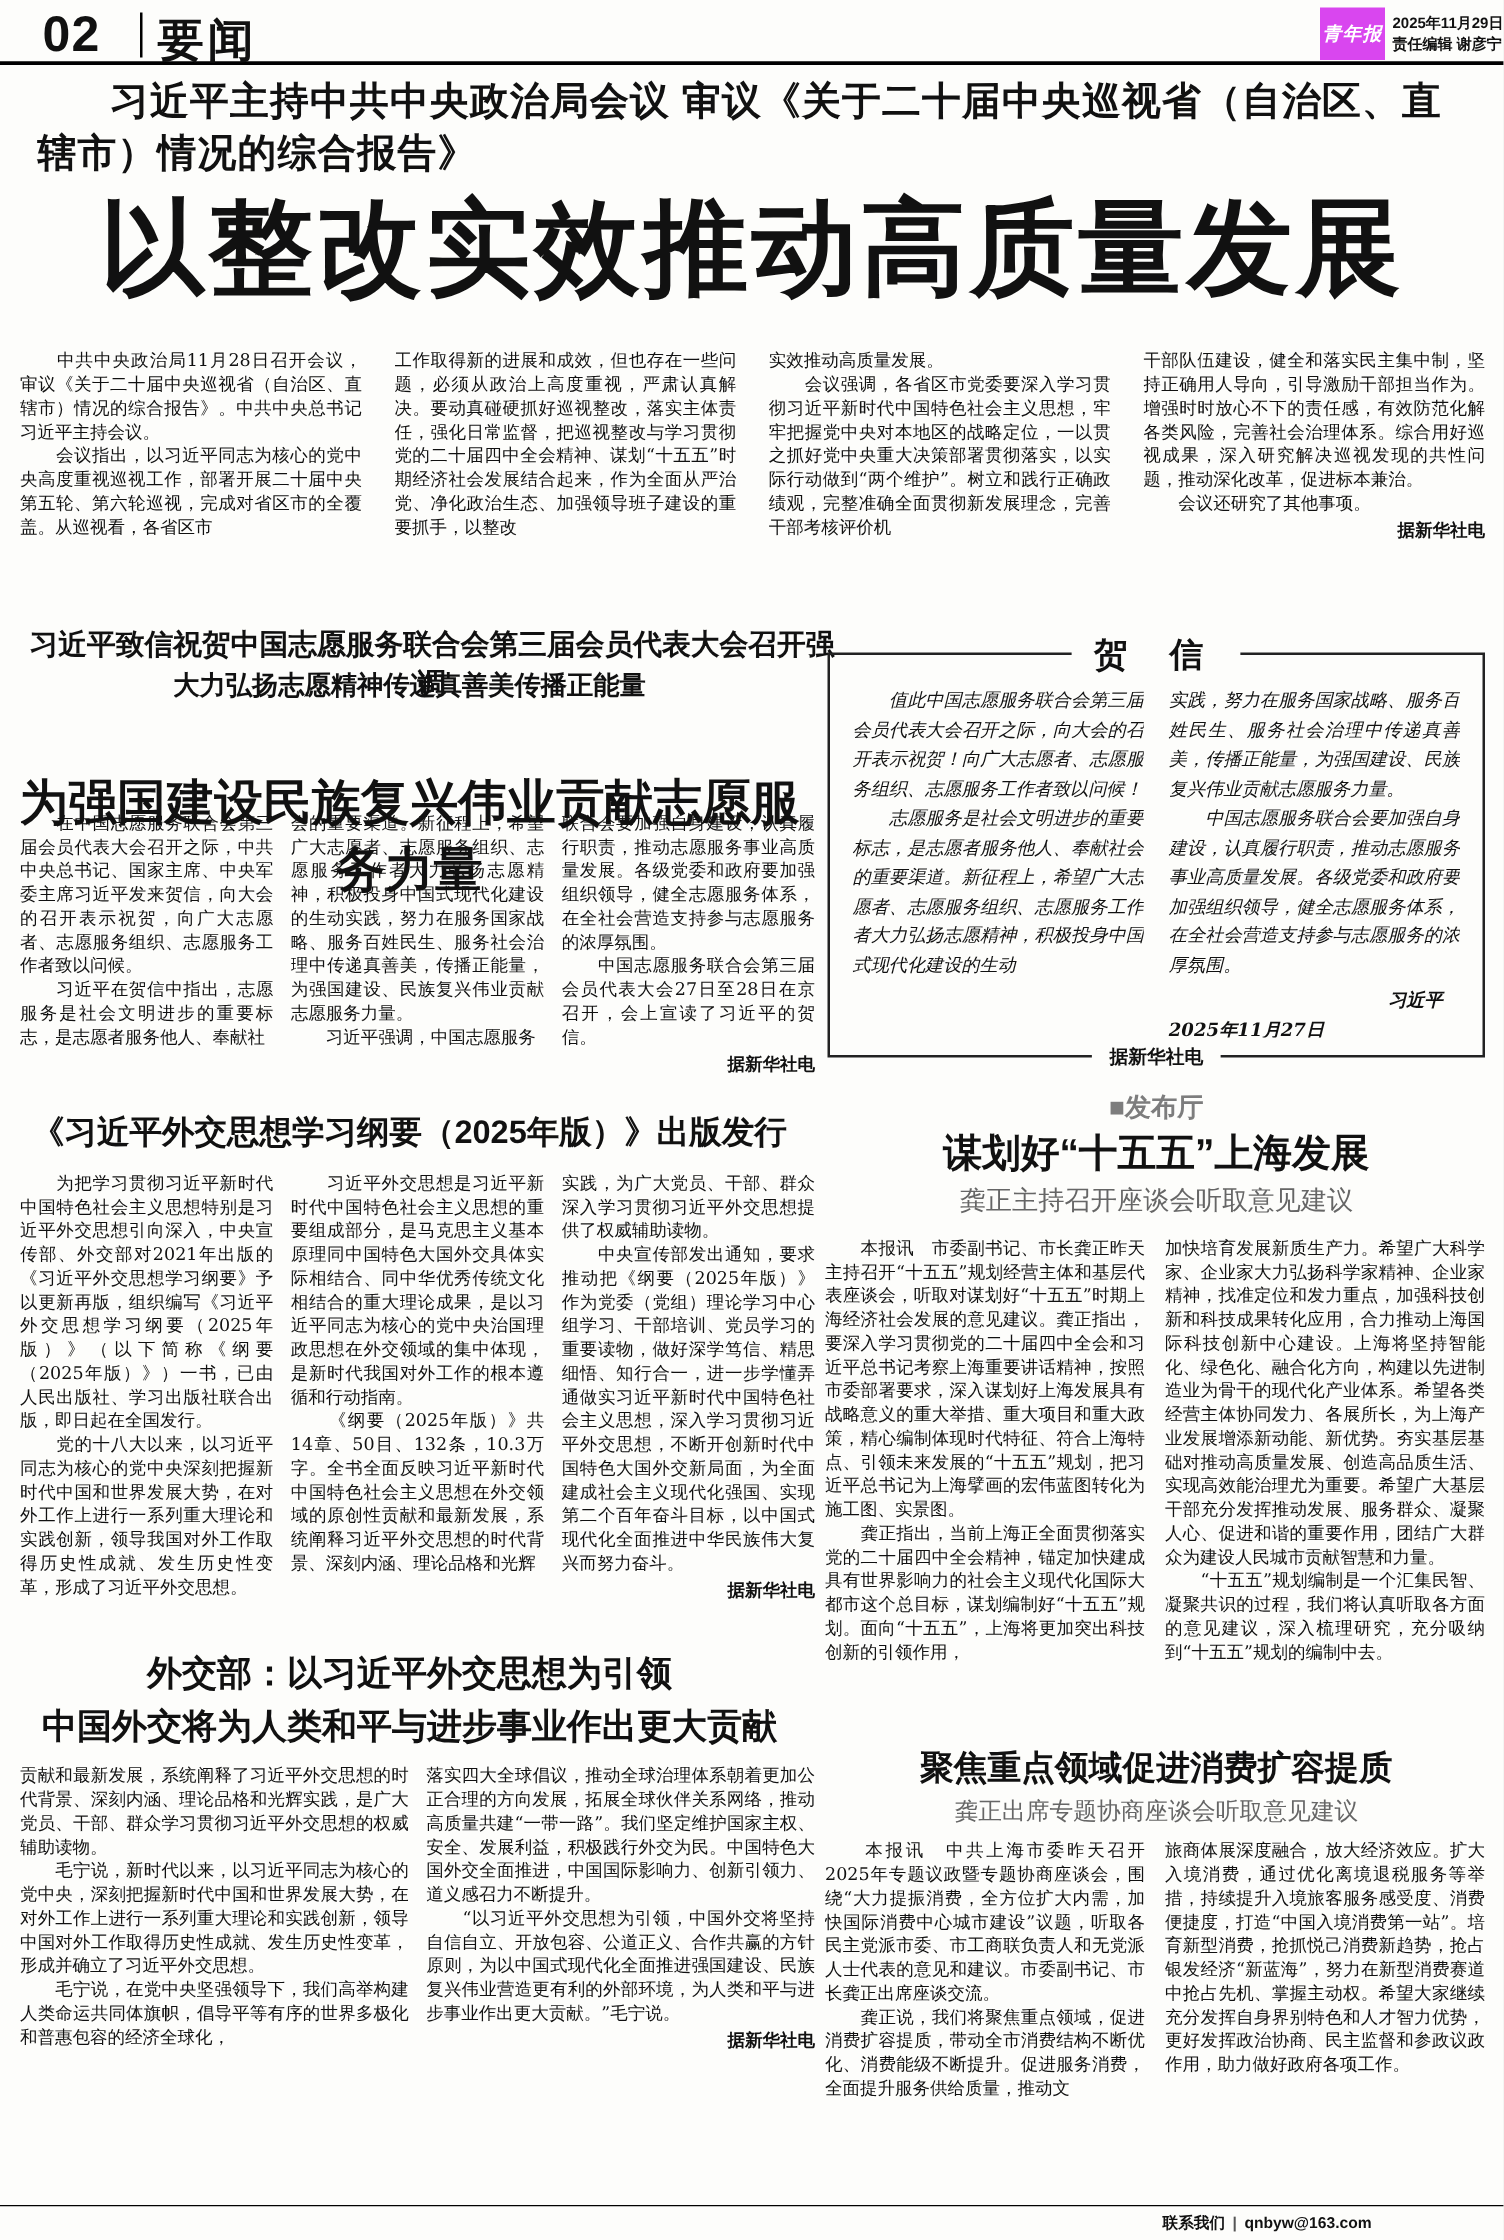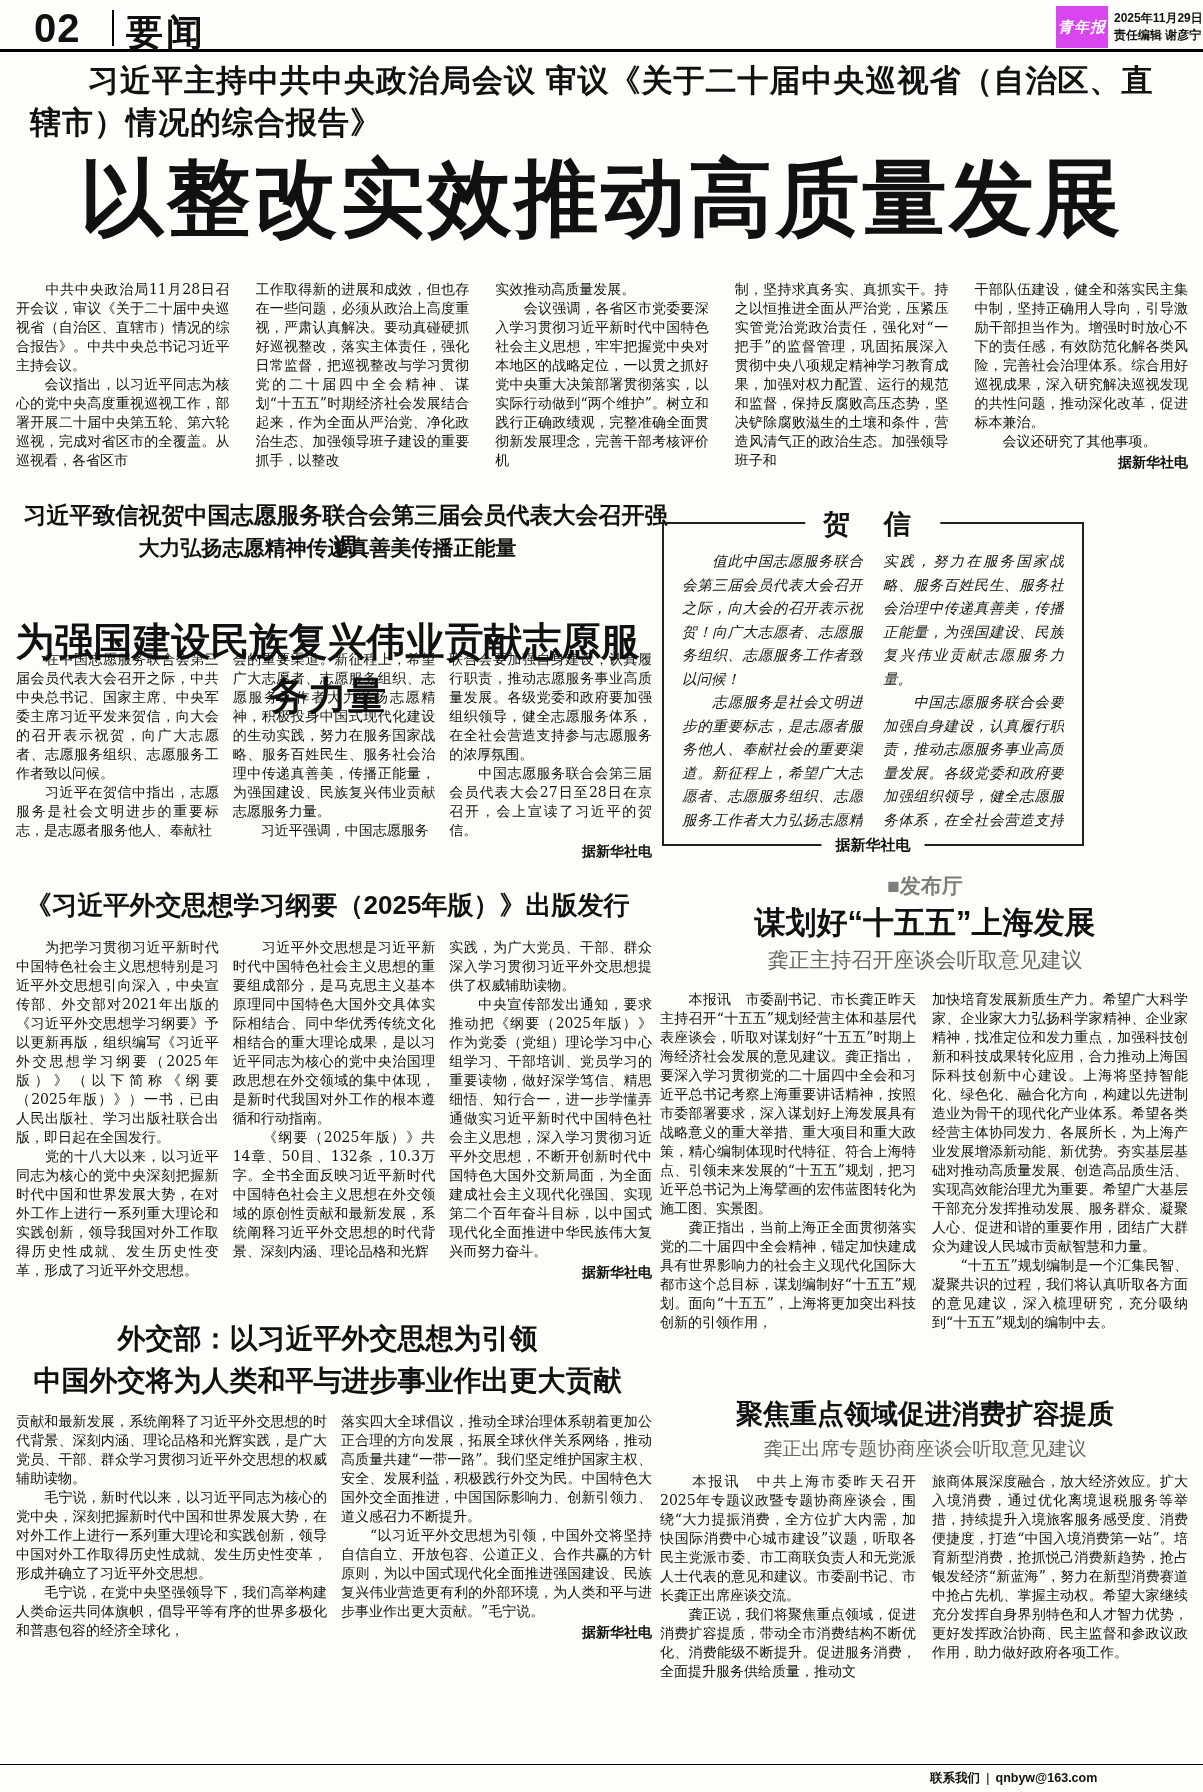--- a/index.html
+++ b/index.html
@@ -34,21 +34,21 @@
 
   
   .vol-kicker { position:absolute; top:500px; left:0; width:655px; text-align:center;
                 font-size:23px; font-weight:700;margin-left:18px; }
   .vol-t1 { position:absolute; top:534px; left:0; width:655px; text-align:center; font-size:21px; font-weight:900; }
   .vol-t2 { position:absolute; top:582px; left:0; width:655px; text-align:center; font-size:39px; font-weight:900;margin-top:33px; }
   .vol-body { top:650px; left:16px; width:636px; height:224px; gap:14px; }
   .vol-body .col { flex:1; }
 
   
-  .letter { position:absolute; top:522px; left:662px; width:422px; height:324px; border:2px solid #222; }
+  .letter { position:absolute; top:522px; left:662px; width:526px; height:324px; border:2px solid #222; }
   .letter-title { position:absolute; top:-18px; left:50%; transform:translateX(-50%); background:#fdfdfb;
                   padding:0 18px; font-size:27px; font-weight:900; letter-spacing:12px; white-space:nowrap; }
   .letter-cols { position:absolute; top:26px; left:18px; right:18px; bottom:14px; display:flex; gap:20px;
                  font-style:italic; font-size:14.5px; line-height:23.5px; text-align:justify; overflow:hidden; }
   .letter-cols .col { flex:1; }
   .letter-sig  { text-align:right; font-weight:700; padding-right:14px; margin-top:4px; }
   .letter-date { font-weight:700; padding-right:2px; }
   .letter-src  { position:absolute; bottom:-11px; left:50%; transform:translateX(-50%); background:#fdfdfb;
                  padding:0 14px; font-family:"Liberation Sans",sans-serif; font-weight:700; font-size:15px; white-space:nowrap; }
 
@@ -98,21 +98,20 @@
   </div>
 
   <div class="lead-kicker hd">习近平主持中共中央政治局会议  审议《关于二十届中央巡视省（自治区、直辖市）情况的综合报告》</div>
   <div class="lead-title hd">以整改实效推动高质量发展</div>
   <div class="cols lead-body">
     <div class="col">　　中共中央政治局11月28日召开会议，审议《关于二十届中央巡视省（自治区、直辖市）情况的综合报告》。中共中央总书记习近平主持会议。
 　　会议指出，以习近平同志为核心的党中央高度重视巡视工作，部署开展二十届中央第五轮、第六轮巡视，完成对省区市的全覆盖。从巡视看，各省区市</div>
     <div class="col">工作取得新的进展和成效，但也存在一些问题，必须从政治上高度重视，严肃认真解决。要动真碰硬抓好巡视整改，落实主体责任，强化日常监督，把巡视整改与学习贯彻党的二十届四中全会精神、谋划“十五五”时期经济社会发展结合起来，作为全面从严治党、净化政治生态、加强领导班子建设的重要抓手，以整改</div>
     <div class="col">实效推动高质量发展。
 　　会议强调，各省区市党委要深入学习贯彻习近平新时代中国特色社会主义思想，牢牢把握党中央对本地区的战略定位，一以贯之抓好党中央重大决策部署贯彻落实，以实际行动做到“两个维护”。树立和践行正确政绩观，完整准确全面贯彻新发展理念，完善干部考核评价机</div>
-    <div class="col">制，坚持求真务实、真抓实干。持之以恒推进全面从严治党，压紧压实管党治党政治责任，强化对“一把手”的监督管理，巩固拓展深入贯彻中央八项规定精神学习教育成果，加强对权力配置、运行的规范和监督，保持反腐败高压态势，坚决铲除腐败滋生的土壤和条件，营造风清气正的政治生态。加强领导班子和</div>
     <div style="flex:1">
       <div class="col">干部队伍建设，健全和落实民主集中制，坚持正确用人导向，引导激励干部担当作为。增强时时放心不下的责任感，有效防范化解各类风险，完善社会治理体系。综合用好巡视成果，深入研究解决巡视发现的共性问题，推动深化改革，促进标本兼治。
 　　会议还研究了其他事项。</div>
       <div class="src">据新华社电</div>
     </div>
   </div>
 
   <div class="vol-kicker hd">习近平致信祝贺中国志愿服务联合会第三届会员代表大会召开强调</div>
   <div class="vol-t1 hd">大力弘扬志愿精神传递真善美传播正能量</div>
   <div class="vol-t2 hd">为强国建设民族复兴伟业贡献志愿服务力量</div>

